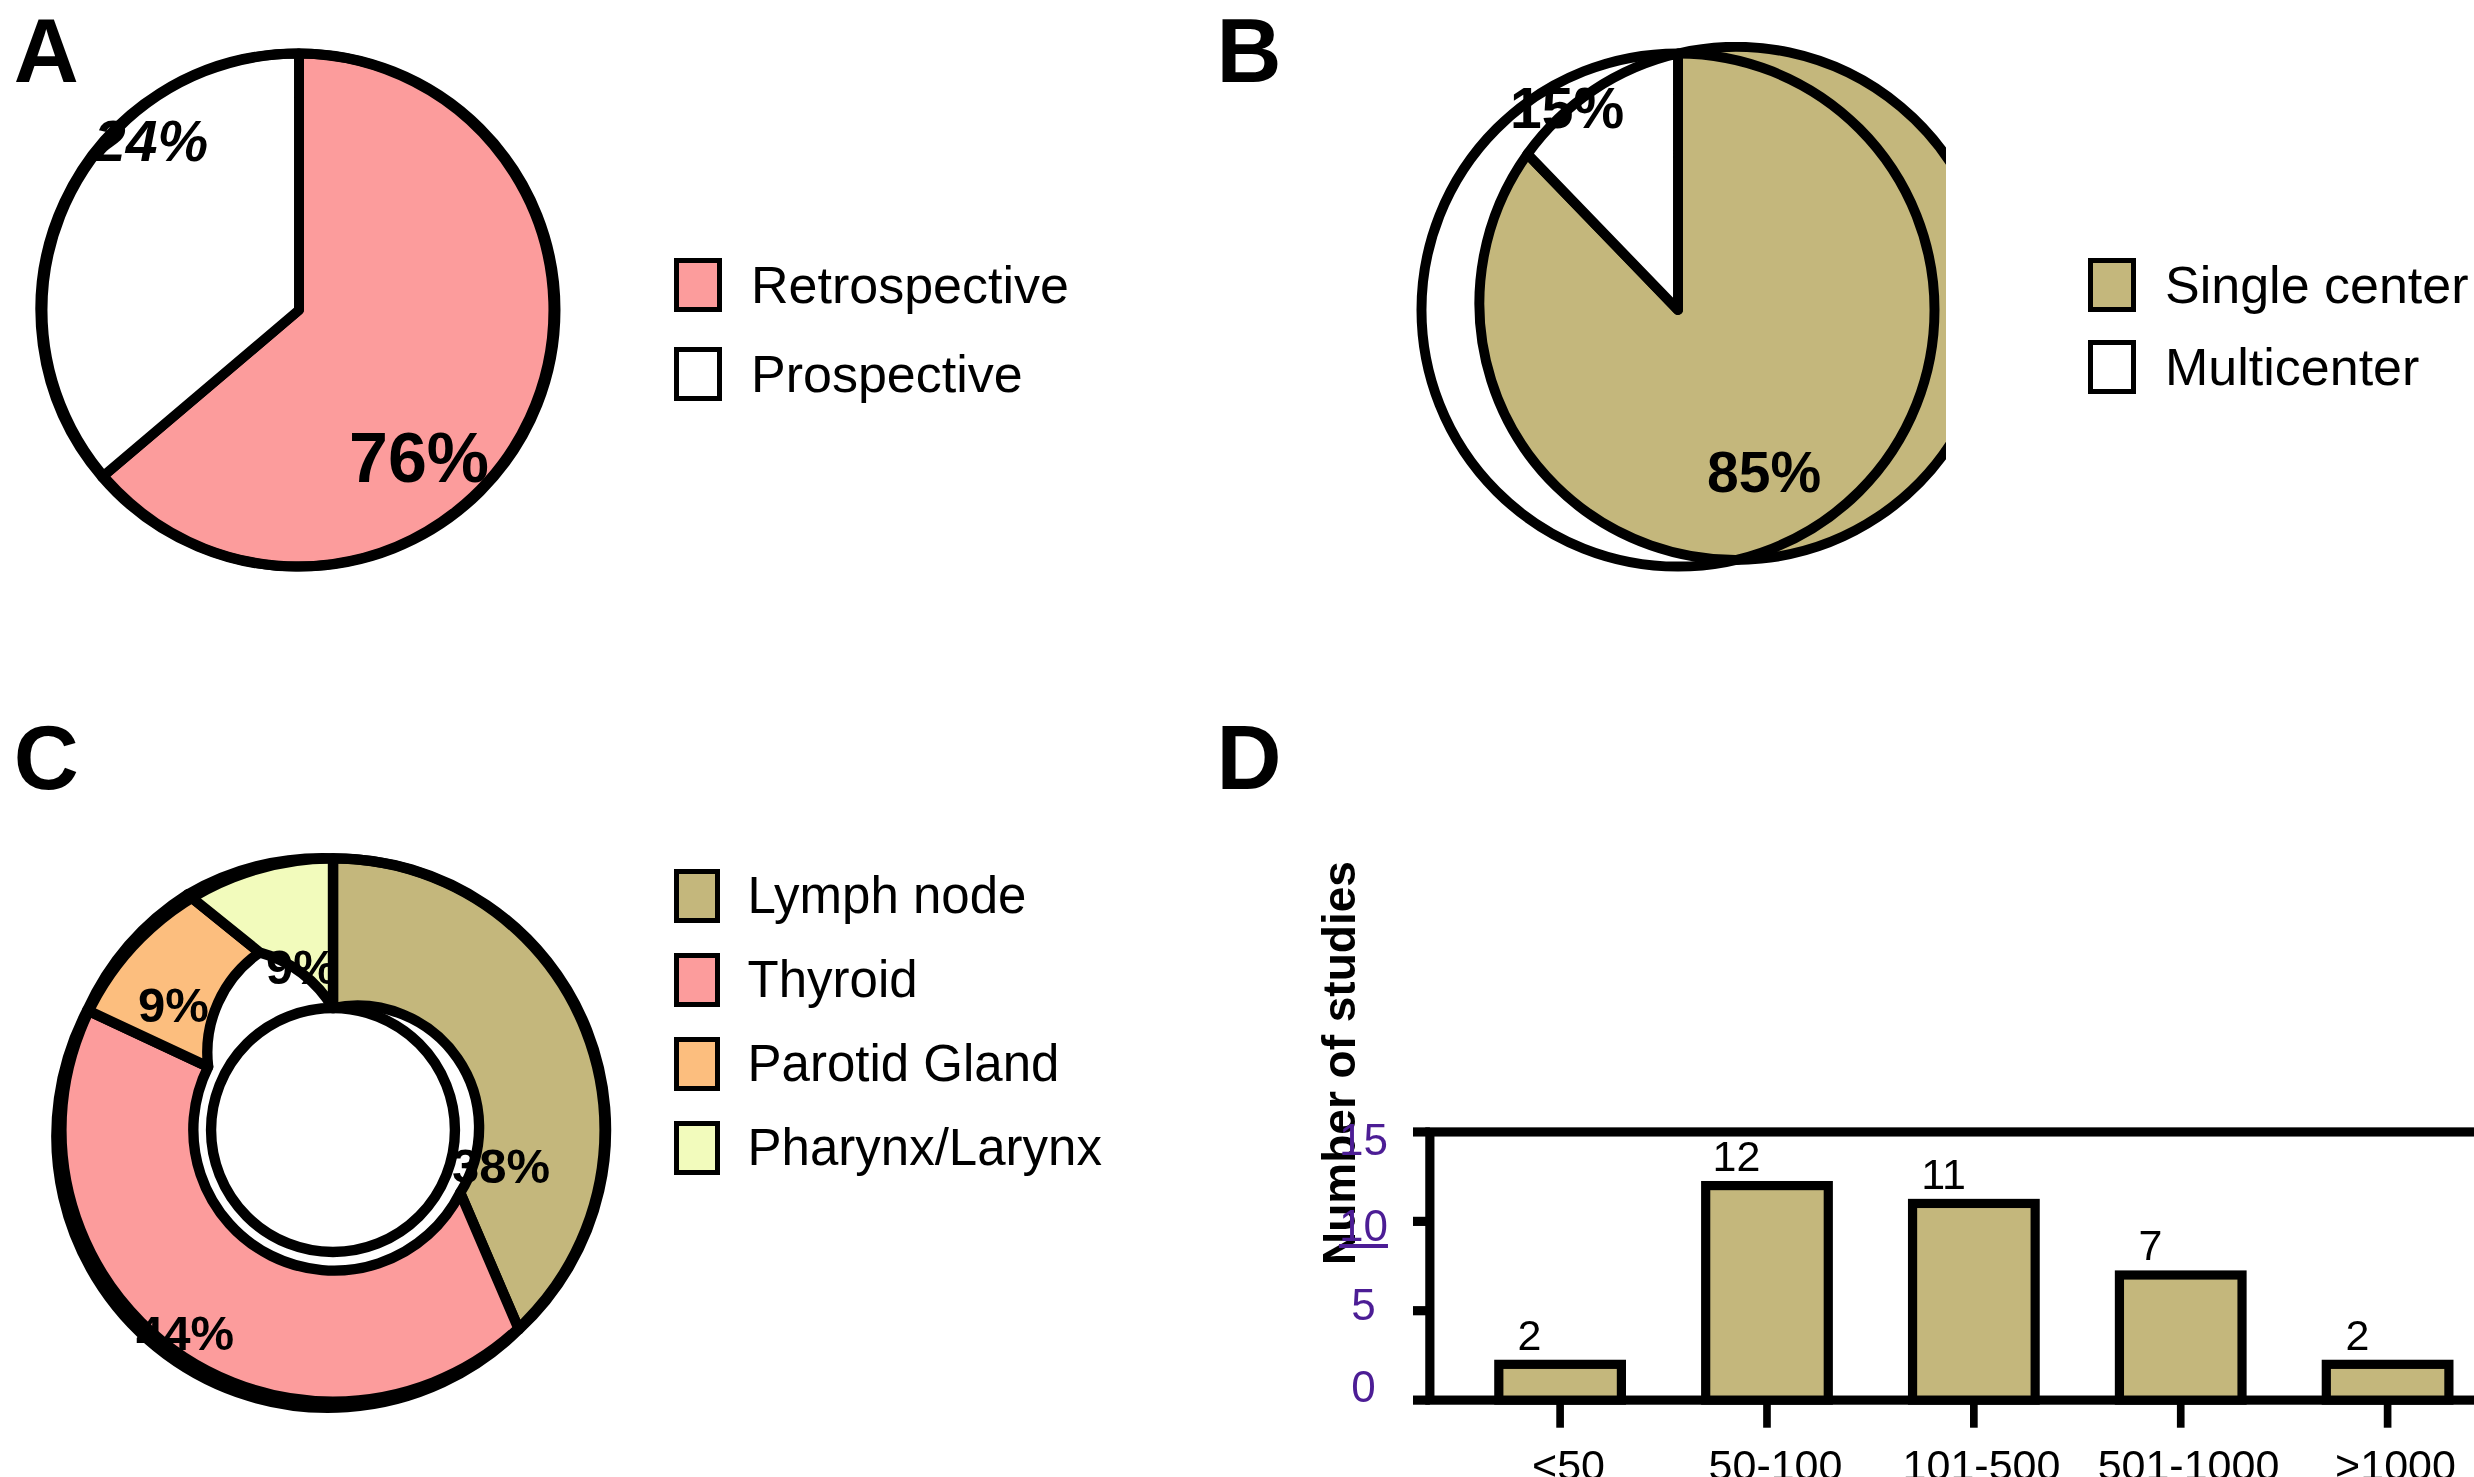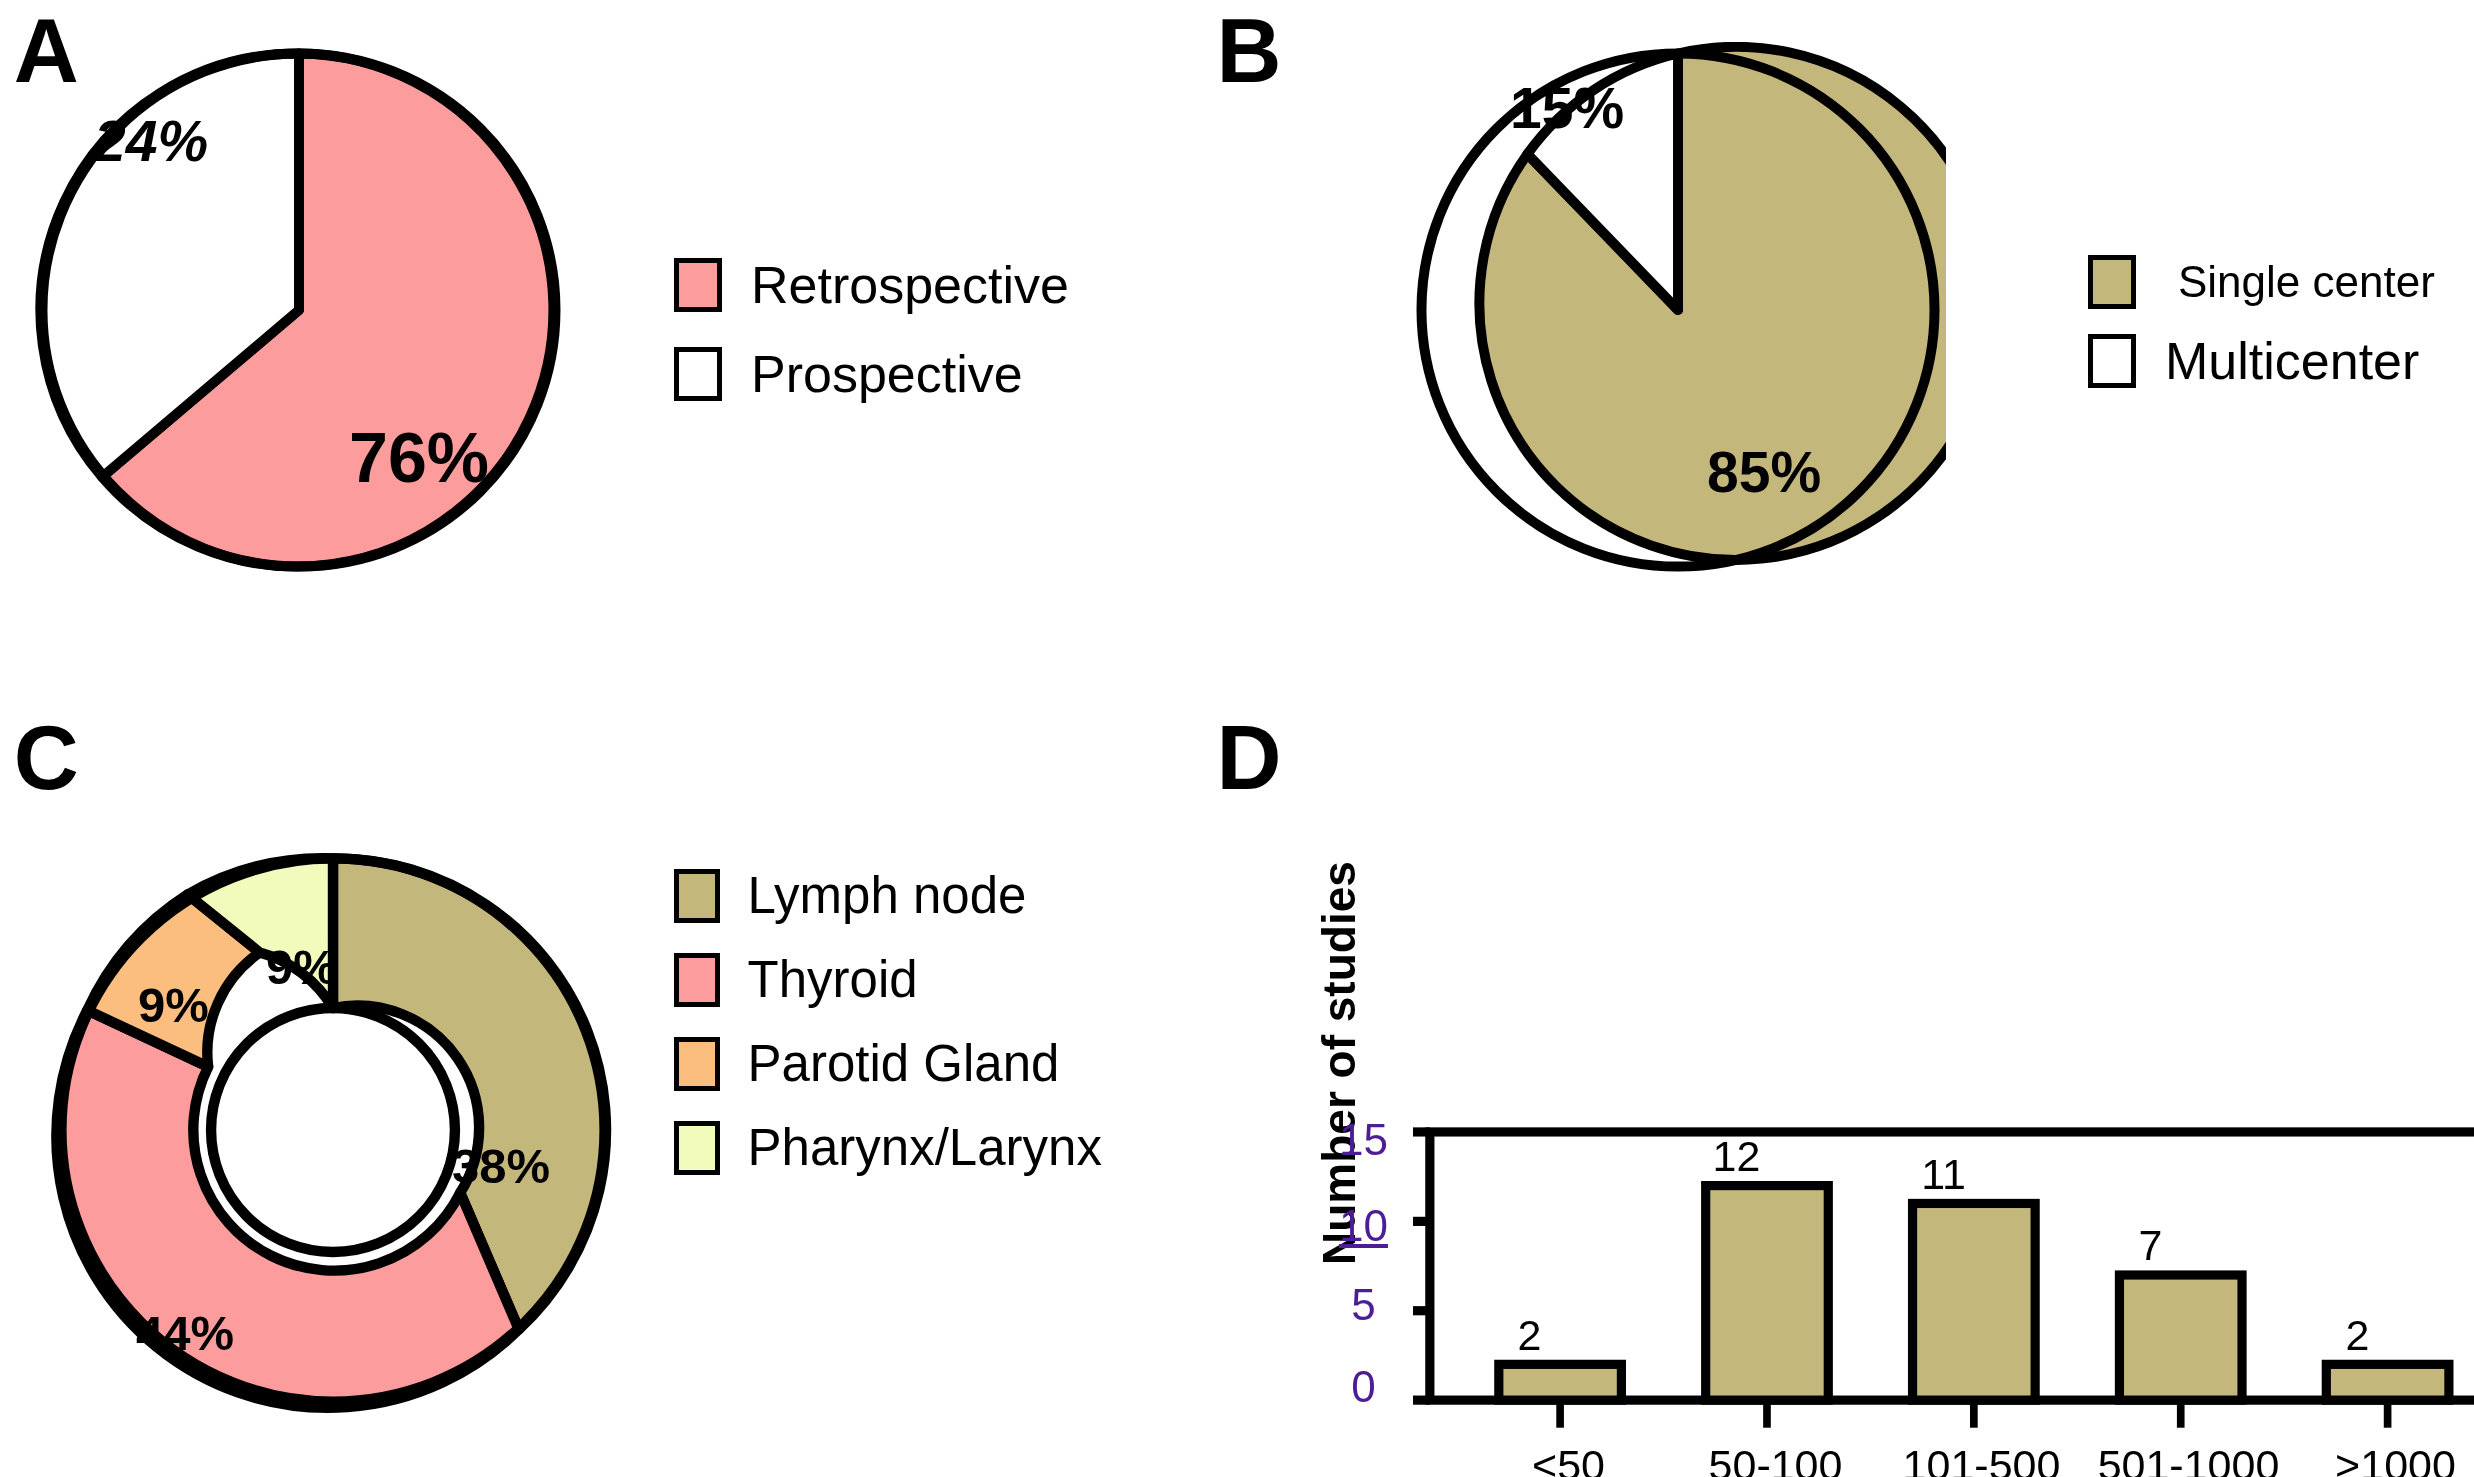--- a/index.html
+++ b/index.html
@@ -135,21 +135,21 @@
     <circle cx="350" cy="350" r="335" fill="none" stroke="#000000" stroke-width="13"></circle>
   </svg>
 
   <div class="pct" style="left:283px; top:80px; font-size:57px;margin-left:32px;">15%</div>
 
   <div class="pct" style="left:512px; top:444px; font-size:57px;">85%</div>
 
   <div class="legend" style="left:893px; top:255px; gap:21.5px;">
     <div class="legend-row">
       <span class="legend-swatch" style="width:48px; height:54px; background:#C4B77C;"></span>
-      <span class="legend-label" style="margin-left:42px; font-size:44px;">Single center</span>
+      <span class="legend-label" style="margin-left:29px; font-size:52px;">Single center</span>
     </div>
     <div class="legend-row">
       <span class="legend-swatch" style="width:48px; height:54px; background:#FFFFFF;"></span>
       <span class="legend-label" style="margin-left:29px; font-size:52px;">Multicenter</span>
     </div>
   </div>
 </div>
 
 <div class="panel" style="left:0px; top:713px; width:1195px; height:765px;">
 

